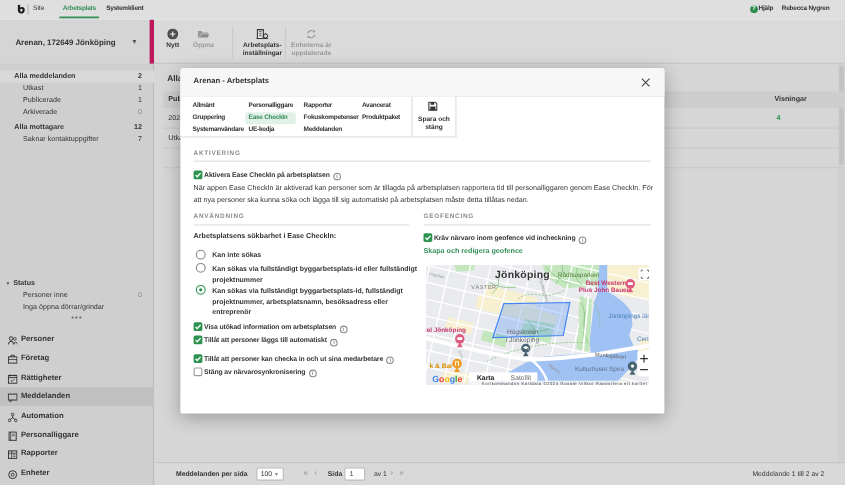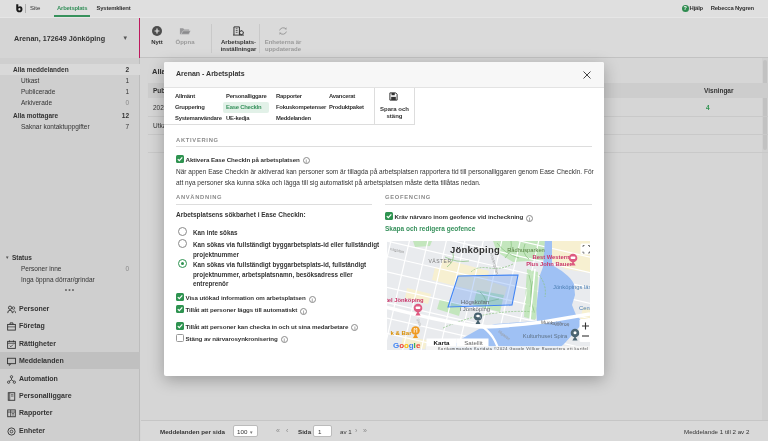--- a/index.html
+++ b/index.html
@@ -1,19 +1,19 @@
 <!DOCTYPE html>
 <html><head><meta charset="utf-8"><style>
 *{margin:0;padding:0;box-sizing:border-box;}
 html,body{width:768px;height:441px;overflow:hidden;font-family:"Liberation Sans",sans-serif;color:#333;}
 body{background:#d6d6d6;position:relative;}
 .abs{position:absolute;}
 .hdr{position:absolute;left:0;top:0;width:768px;height:17px;background:#dfdfdf;}
 .tbar{position:absolute;left:0;top:17px;width:768px;height:41px;background:#dadada;border-top:1px solid #e6e6e6;border-bottom:1px solid #c2c2c2;}
-.wsel{position:absolute;left:0;top:0;width:140px;height:40px;background:#d5d5d5;border-right:1px solid #be185d;}
+.wsel{position:absolute;left:0;top:0;width:140px;height:40px;background:#d5d5d5;border-right:4px solid #be185d;}
 .tbtn{position:absolute;top:8px;text-align:center;font-size:6px;font-weight:bold;color:#333;line-height:7px;}
 .tbtn svg{display:block;margin:0 auto 3px auto;}
 .tbtn.dis{color:#9a9a9a;}
 .tsep{position:absolute;top:6px;width:1px;height:29px;background:#c9c9c9;}
 .sb{position:absolute;left:0;top:58px;width:140px;height:383px;background:#cfcfcf;border-right:1px solid #bdbdbd;}
 .sr{position:absolute;left:0;width:140px;height:11px;font-size:6.5px;line-height:11px;color:#333;}
 .sr .n{position:absolute;right:11px;}
 .sr.b{font-weight:bold;}
 .mi{position:absolute;left:0;width:140px;height:17px;font-size:7px;font-weight:bold;line-height:17px;color:#333;padding-left:19px;}
 .mi svg{position:absolute;left:7px;top:5px;}

